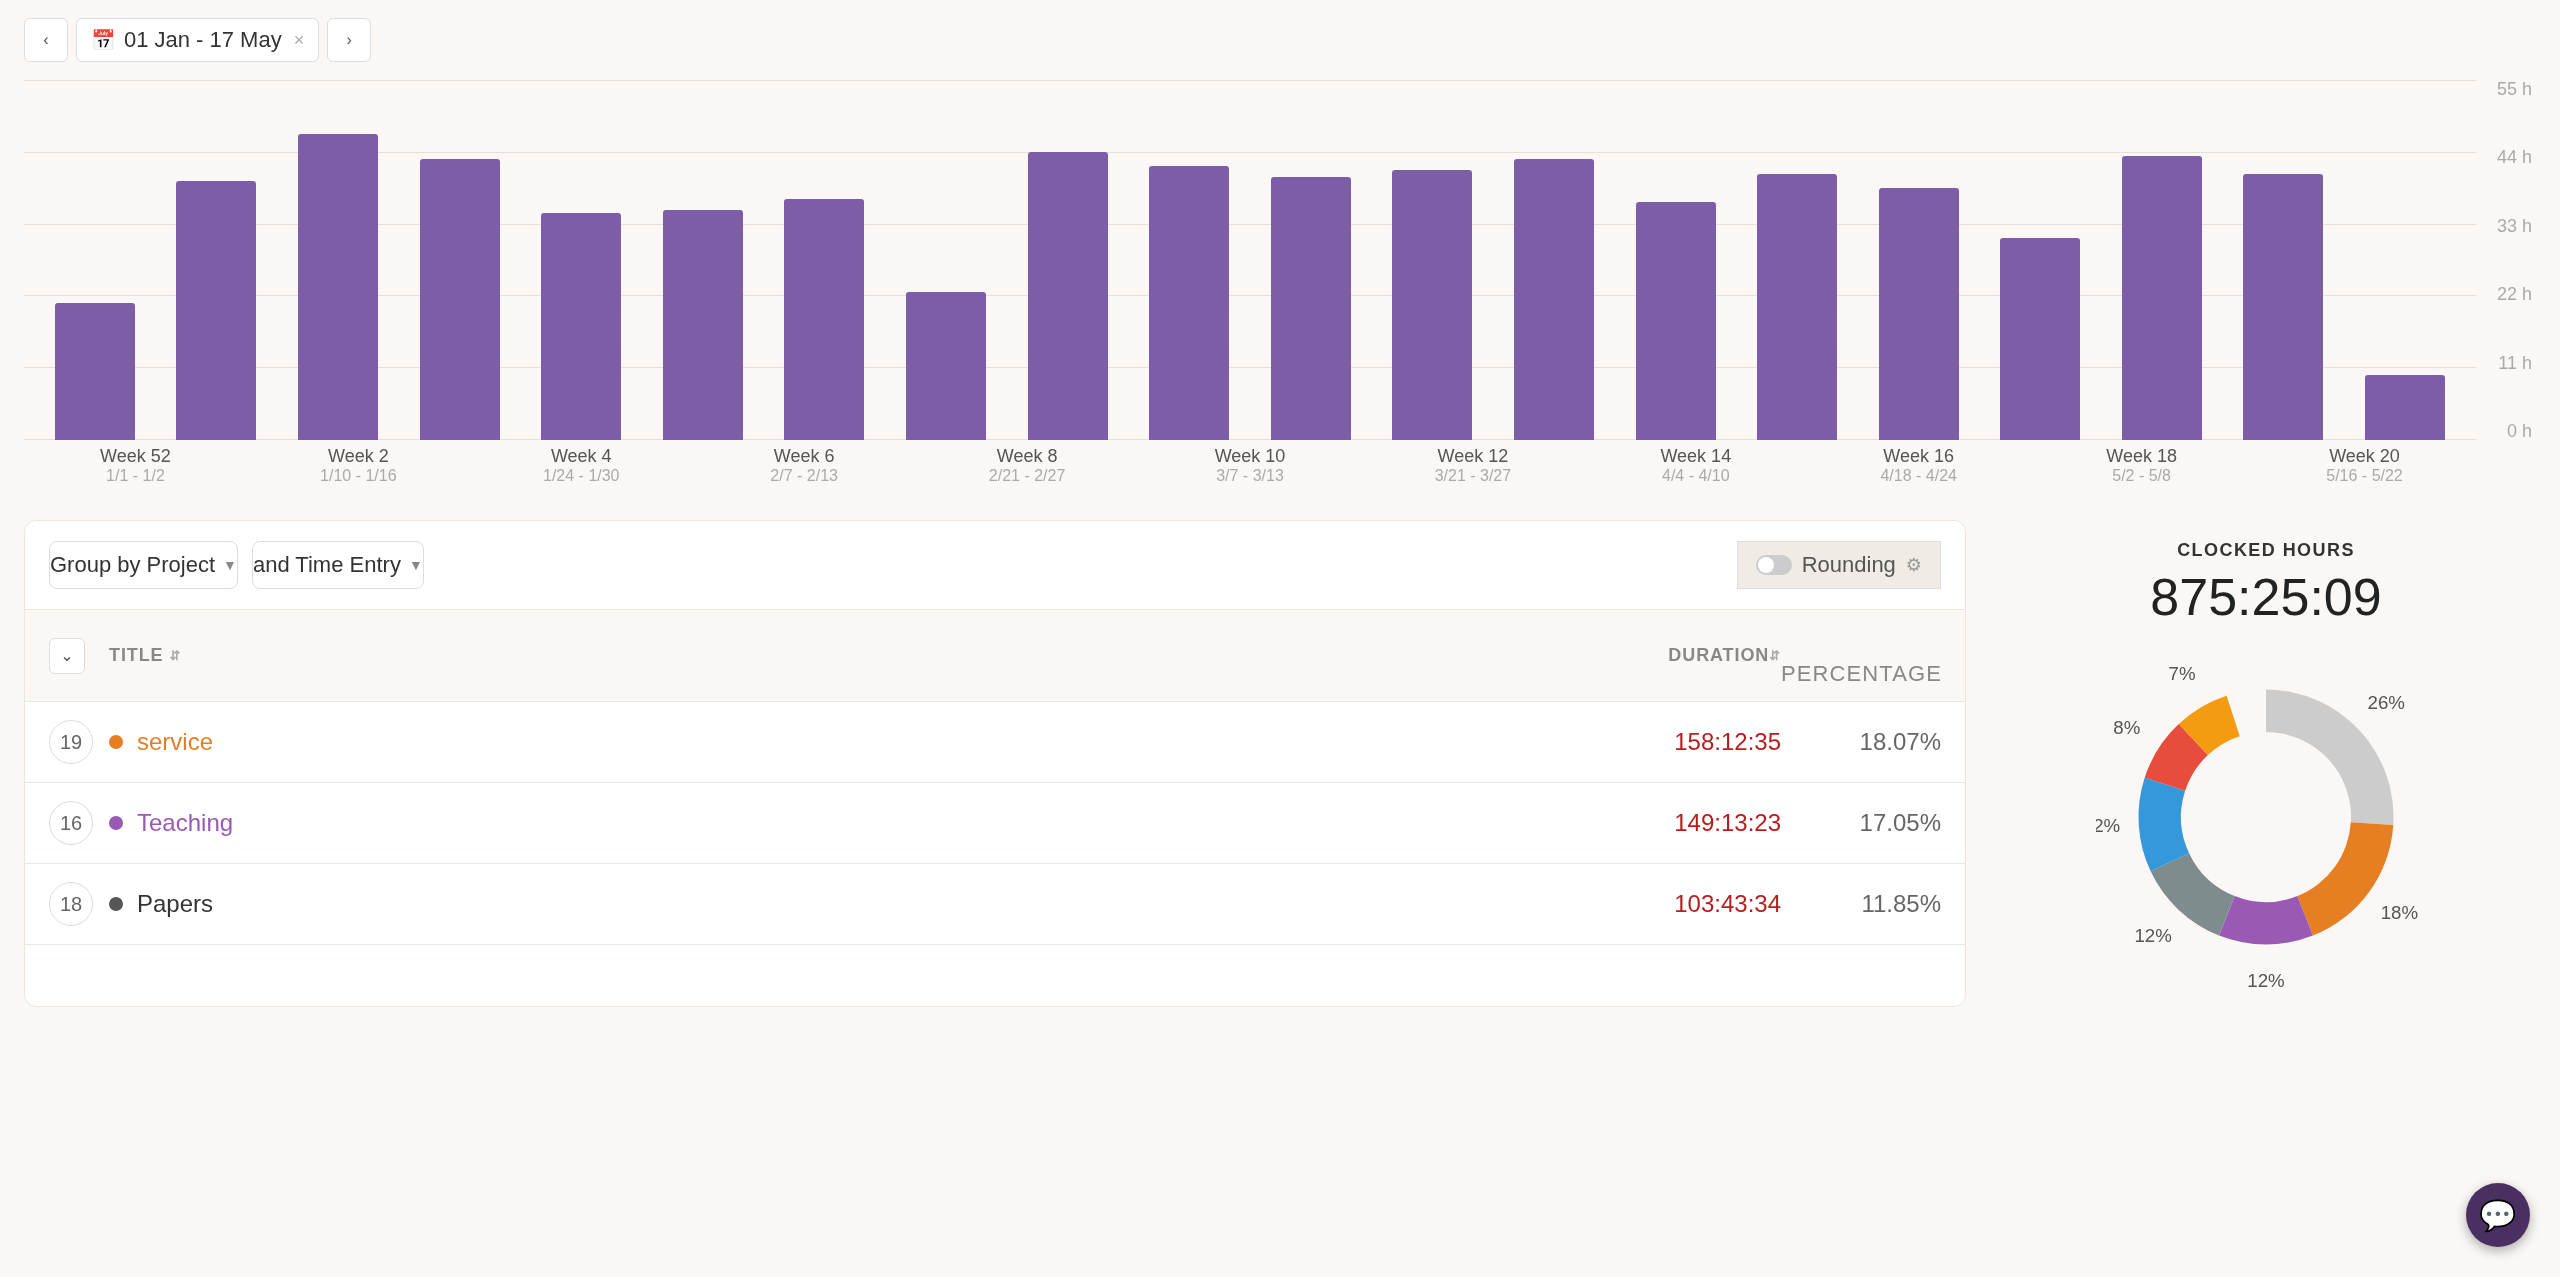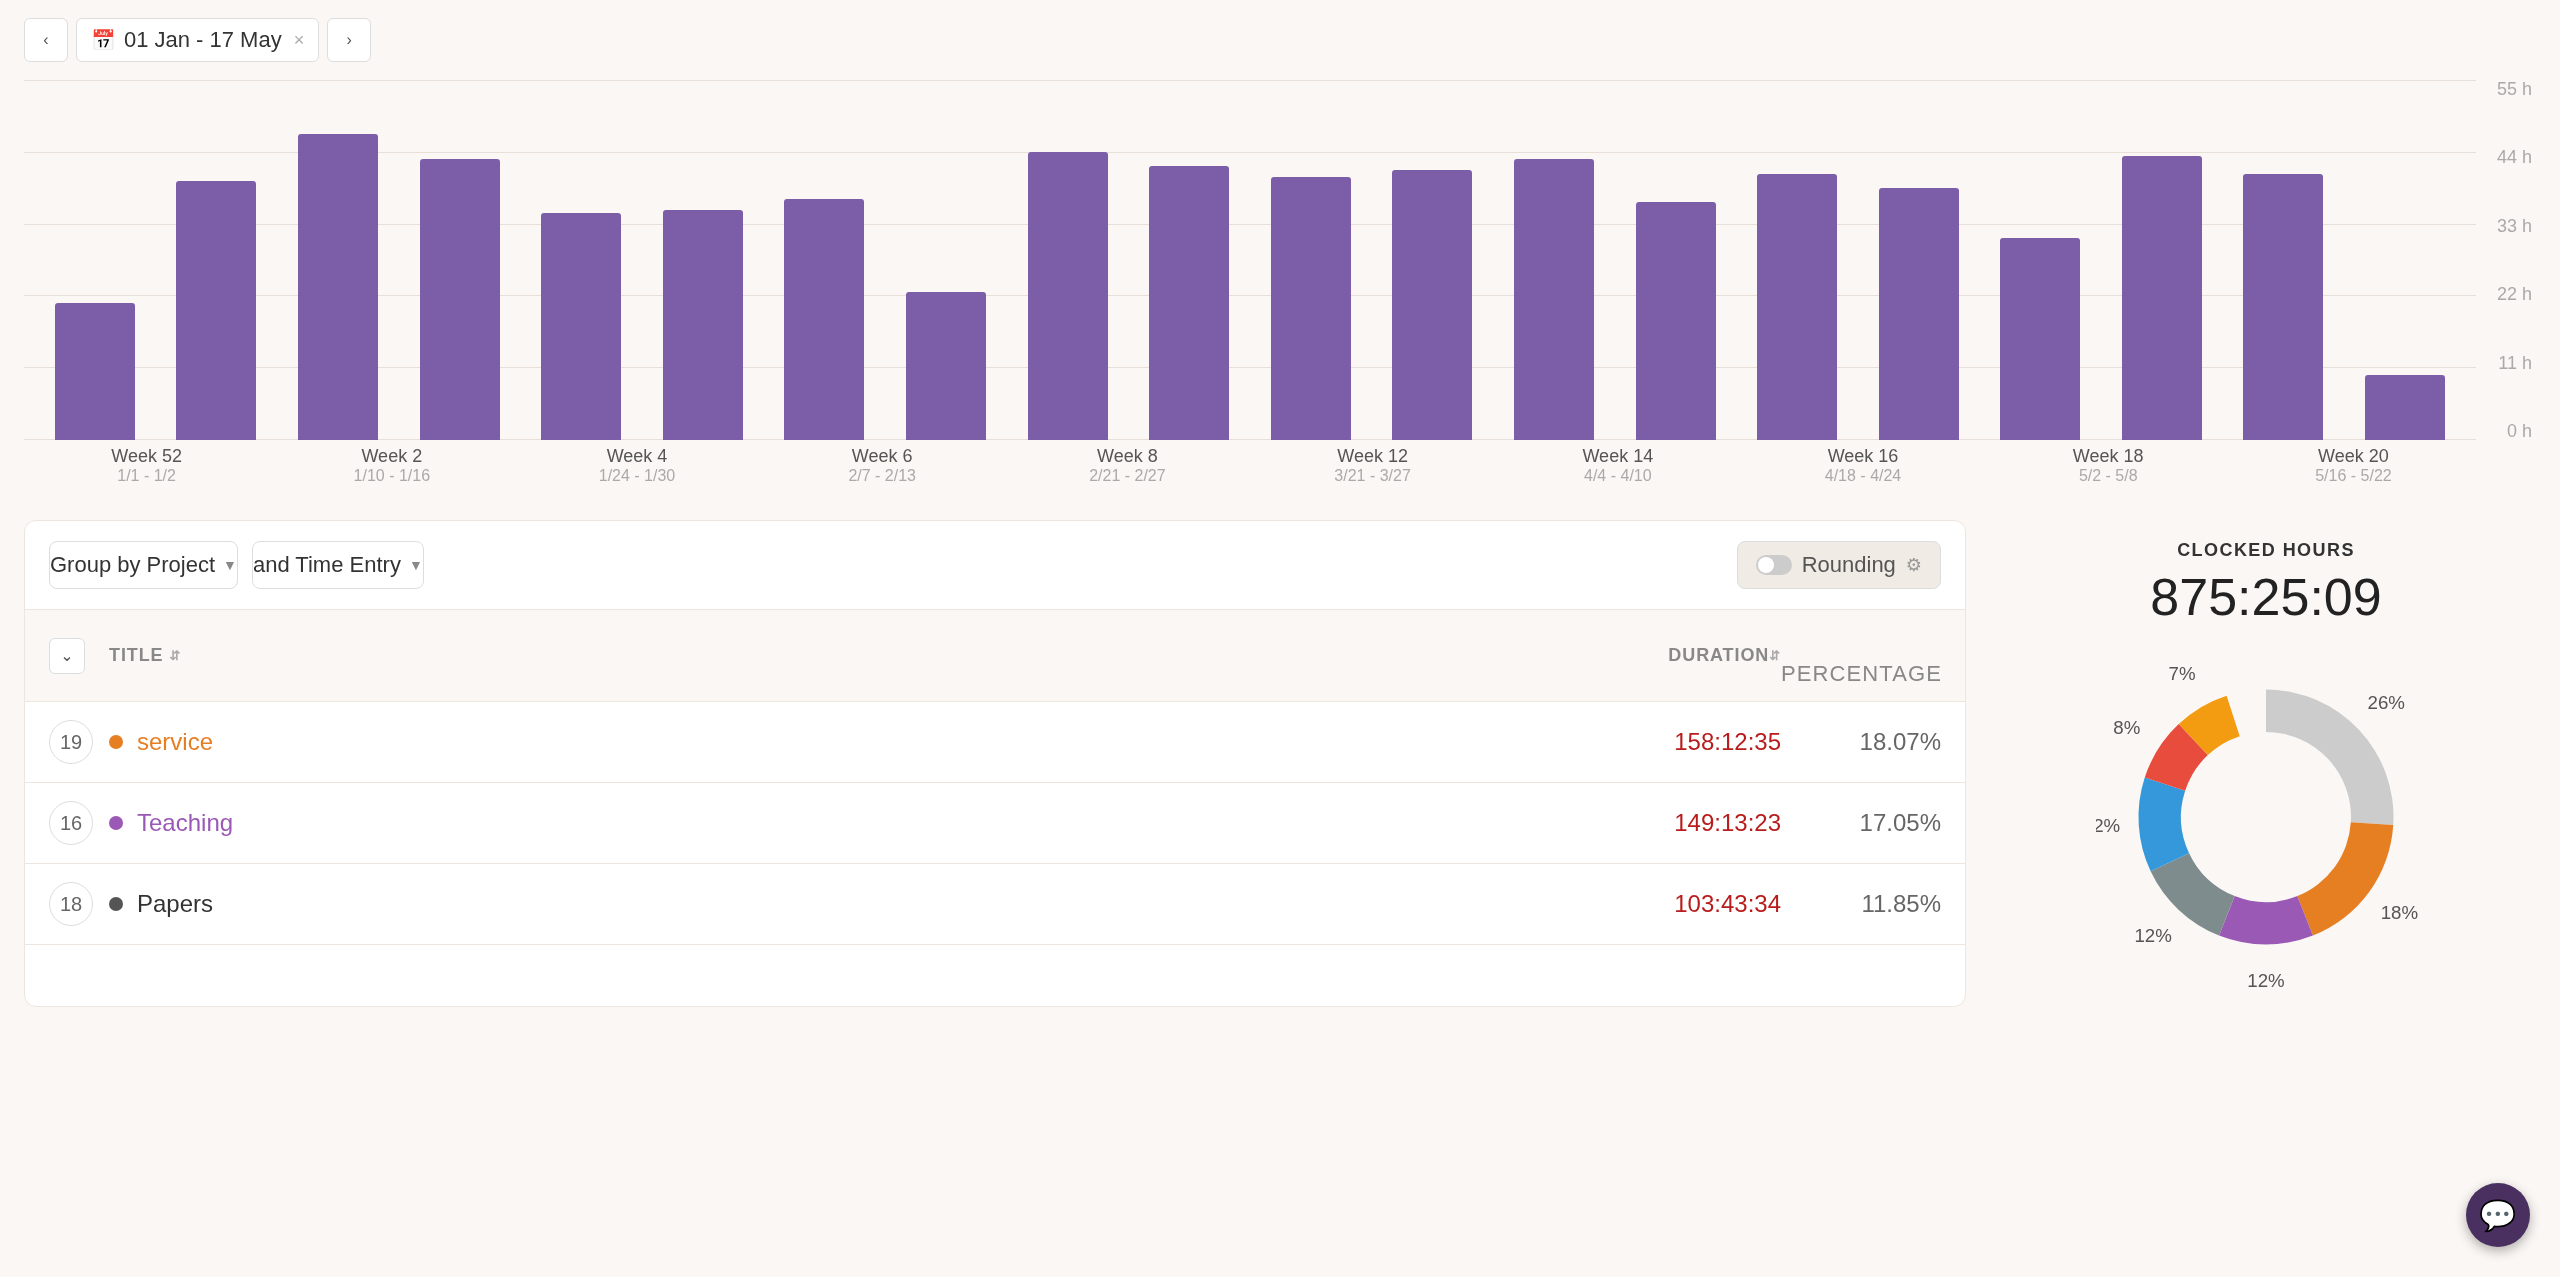--- a/index.html
+++ b/index.html
@@ -176,21 +176,21 @@
       color: #888;
       font-size: 14px;
     }
     .rounding-toggle {
       margin-left: auto;
       display: flex;
       align-items: center;
       gap: 10px;
       background: #f0ebe4;
       border: 1px solid #ddd;
-      border-radius: 8px;
+      border-radius: 0;
       padding: 10px 18px;
       font-size: 22px;
       color: #555;
       cursor: pointer;
     }
     .toggle-switch {
       width: 36px;
       height: 20px;
       background: #ccc;
       border-radius: 10px;
@@ -428,20 +428,24 @@
         <span class="x-label-week">Week 4</span>
         <span class="x-label-date">1/24 - 1/30</span>
       </div>
       <div class="x-label-group">
         <span class="x-label-week">Week 6</span>
         <span class="x-label-date">2/7 - 2/13</span>
       </div>
       <div class="x-label-group">
         <span class="x-label-week">Week 8</span>
         <span class="x-label-date">2/21 - 2/27</span>
+      </div>
+      <div class="x-label-group">
+        <span class="x-label-week">Week 10</span>
+        <span class="x-label-date">3/7 - 3/13</span>
       </div>
       <div class="x-label-group">
         <span class="x-label-week">Week 12</span>
         <span class="x-label-date">3/21 - 3/27</span>
       </div>
       <div class="x-label-group">
         <span class="x-label-week">Week 14</span>
         <span class="x-label-date">4/4 - 4/10</span>
       </div>
       <div class="x-label-group">

